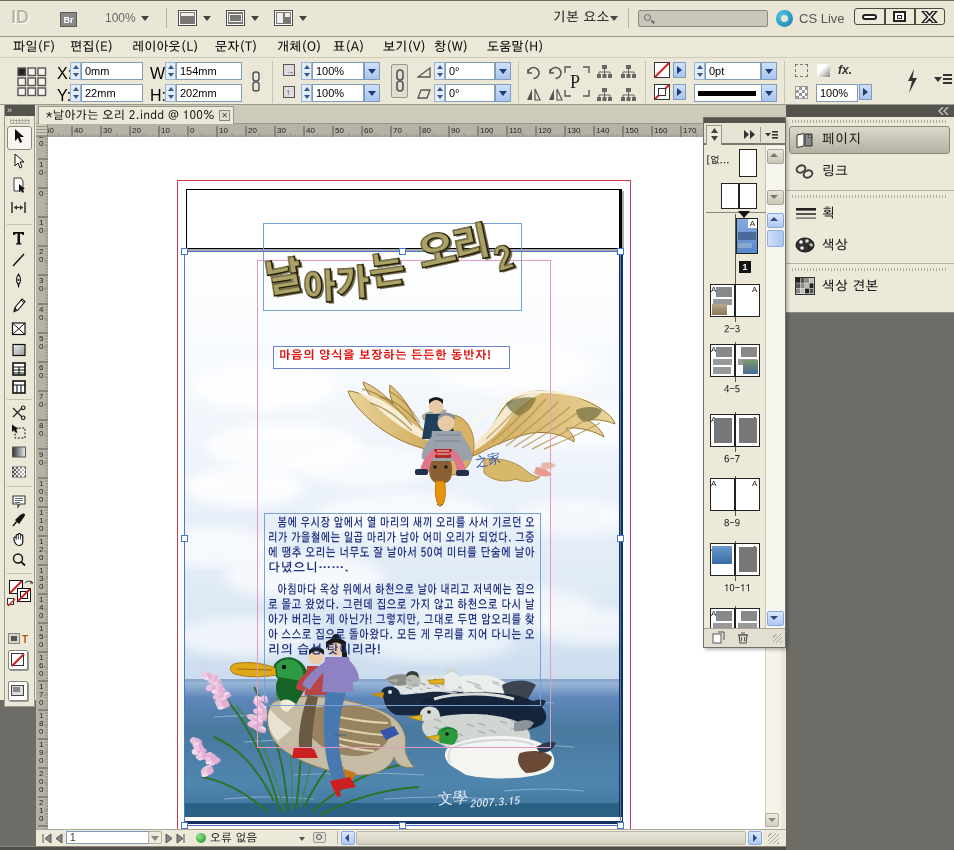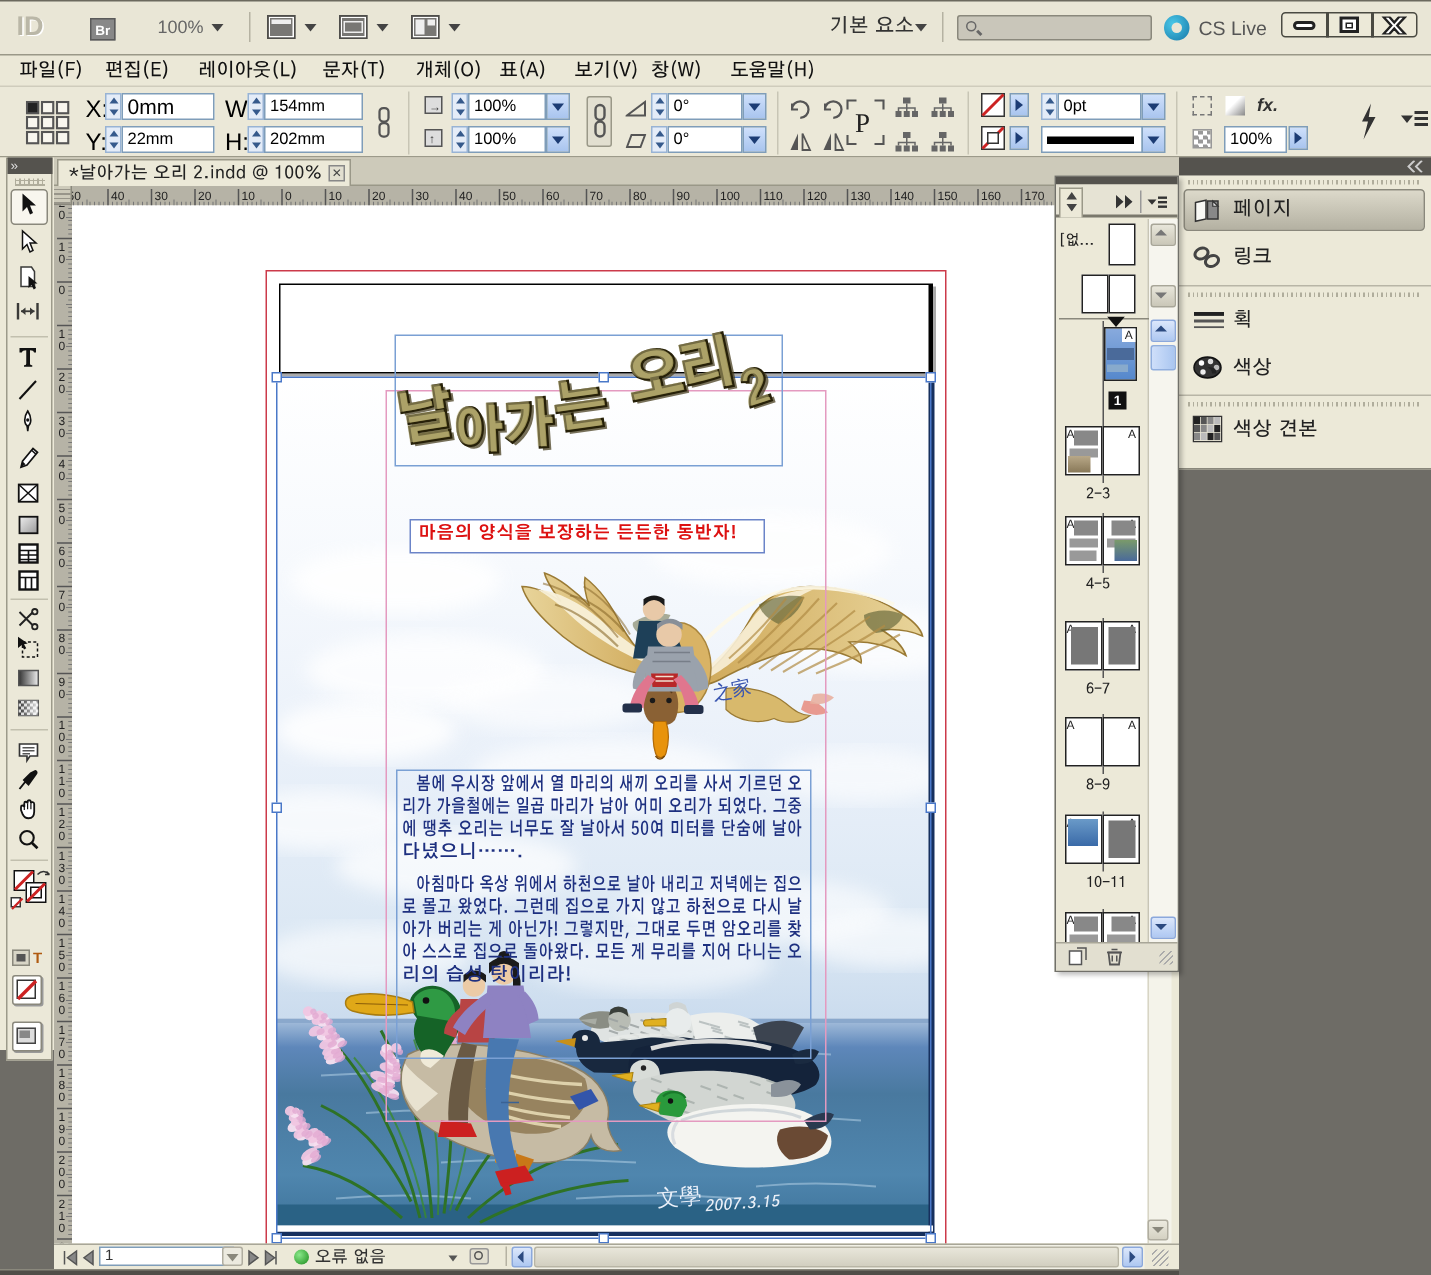--- a/index.html
+++ b/index.html
@@ -547,21 +547,21 @@
       <rect x="1" y="21" width="7.5" height="7.5" fill="#f8f6ee" stroke="#555" stroke-width="1.4"></rect>
       <rect x="11" y="1" width="7.5" height="7.5" fill="#f8f6ee" stroke="#555" stroke-width="1.4"></rect>
       <rect x="11" y="11" width="7.5" height="7.5" fill="#f8f6ee" stroke="#555" stroke-width="1.4"></rect>
       <rect x="11" y="21" width="7.5" height="7.5" fill="#f8f6ee" stroke="#555" stroke-width="1.4"></rect>
       <rect x="21" y="1" width="7.5" height="7.5" fill="#f8f6ee" stroke="#555" stroke-width="1.4"></rect>
       <rect x="21" y="11" width="7.5" height="7.5" fill="#f8f6ee" stroke="#555" stroke-width="1.4"></rect>
       <rect x="21" y="21" width="7.5" height="7.5" fill="#f8f6ee" stroke="#555" stroke-width="1.4"></rect>
     </svg>
     <div class="abs lbl" style="left:57px;top:65px">X:</div>
     <div class="abs spin" style="left:70px;top:62px"></div>
-    <div class="abs inp" style="left:81px;top:62px;width:62px;font-size:14px">0mm</div>
+    <div class="abs inp" style="left:81px;top:62px;width:62px;font-size:11px">0mm</div>
     <div class="abs lbl" style="left:57px;top:87px">Y:</div>
     <div class="abs spin" style="left:70px;top:84px"></div>
     <div class="abs inp" style="left:81px;top:84px;width:62px;font-size:11px">22mm</div>
     <div class="abs lbl" style="left:150px;top:65px">W:</div>
     <div class="abs spin" style="left:165px;top:62px"></div>
     <div class="abs inp" style="left:176px;top:62px;width:66px;font-size:11px">154mm</div>
     <div class="abs lbl" style="left:150px;top:87px">H:</div>
     <div class="abs spin" style="left:165px;top:84px"></div>
     <div class="abs inp" style="left:176px;top:84px;width:66px;font-size:11px">202mm</div>
     <svg class="abs" style="left:250px;top:70px" width="12" height="24" viewBox="0 0 12 24">

